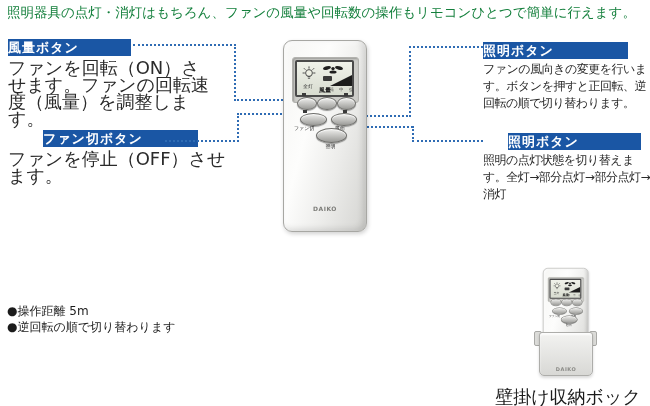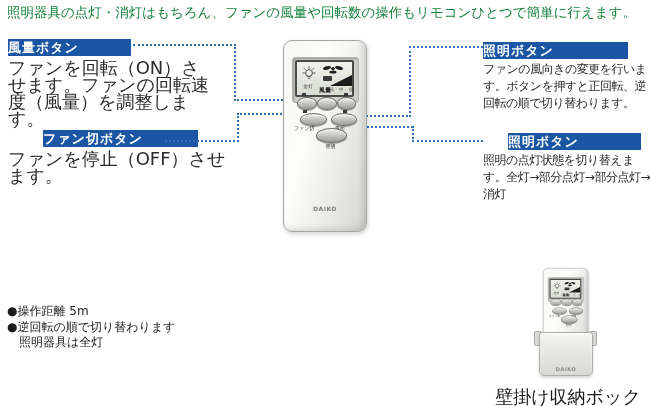--- a/index.html
+++ b/index.html
@@ -178,16 +178,15 @@
   <div class="box-tab" style="left:534px;top:331px;"></div>
   <div class="box-tab" style="left:589px;top:331px;"></div>
   <div class="box-lip">
     <div class="brand2">DAIKO</div>
   </div>
   <div class="caption">壁掛け収納ボックス付</div>
 
   <div class="notes">
     <div>●操作距離 5m</div>
     <div>●逆回転の順で切り替わります</div>
-    <div>　照明器具は全灯</div>
   </div>
 
 </div>
 
 </body></html>

